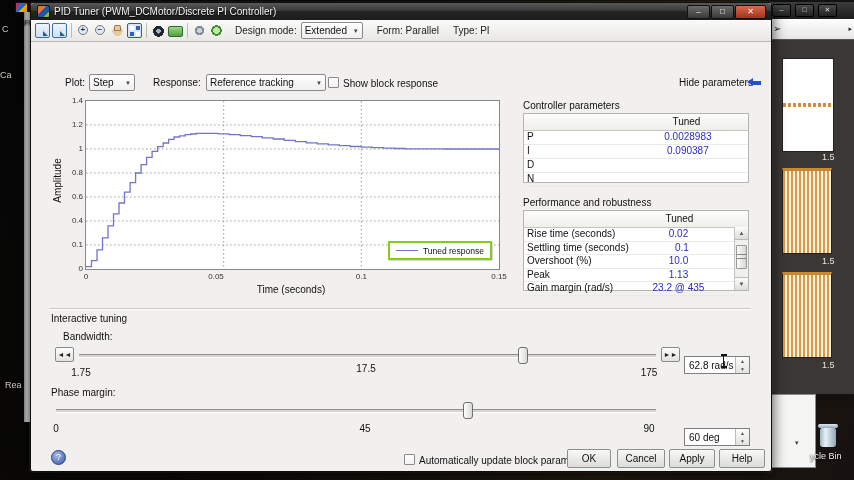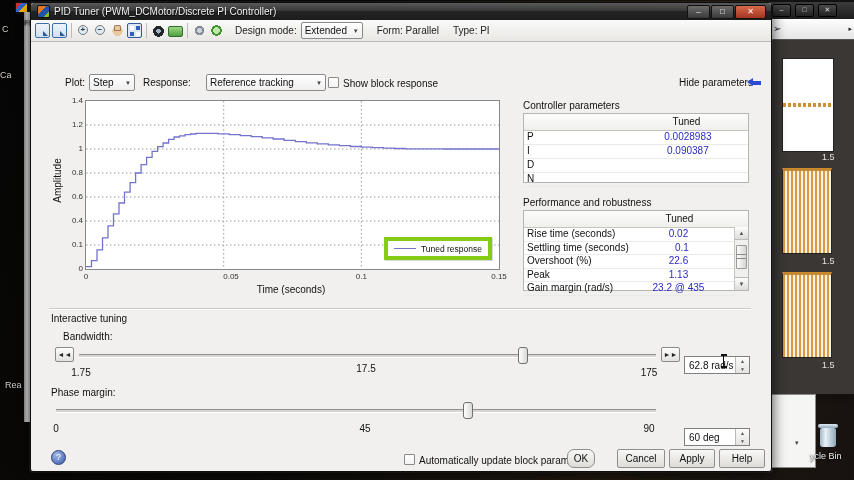--- a/index.html
+++ b/index.html
@@ -72,21 +72,21 @@
   
   #hide-params{color:#111;font-size:10px;}
   .arrow-left{position:relative;width:14px;height:9px;}
   .arrow-left .bar{position:absolute;left:5px;top:2.5px;width:9px;height:4px;background:#2b4bd7;}
   .arrow-left .tri{position:absolute;left:0;top:0;border-right:6px solid #2b4bd7;border-top:4.5px solid transparent;border-bottom:4.5px solid transparent;}
   
   #plotbox{left:54px;top:97px;width:413px;height:168px;background:#fff;border:1px solid #888;}
   #chart-svg{position:absolute;left:0;top:0;}
   .ytick{position:absolute;width:24px;text-align:right;font-size:8px;color:#333;left:-27px;}
   .xtick{position:absolute;width:30px;text-align:center;font-size:8px;color:#333;top:171px;}
-  #legend{position:absolute;right:7px;bottom:9px;height:15px;border:4px solid #84cc16;background:#fff;display:flex;align-items:center;padding:0 6px;gap:5px;box-shadow:1px 1px 0 rgba(0,0,0,.15);}
+  #legend{position:absolute;right:7px;bottom:9px;height:15px;border:2px solid #84cc16;background:#fff;display:flex;align-items:center;padding:0 6px;gap:5px;box-shadow:1px 1px 0 rgba(0,0,0,.15);}
   #legend .sample{width:22px;height:0;border-top:1.5px solid #7373cf;}
   #legend .ltxt{font-size:8.5px;color:#111;}
   .axis-label{font-size:10px;color:#111;text-align:center;}
   
   .tbl{position:absolute;box-sizing:border-box;border:1px solid #b5b5b2;background:#fff;}
   .tbl-head{height:16px;border-bottom:1px solid #c5c5c2;background:linear-gradient(#fcfcfa,#efefec);position:relative;}
   .tbl-head span{position:absolute;left:45%;right:0;text-align:center;font-size:10px;color:#111;top:2px;}
   .trow{display:flex;border-bottom:1px solid #eaeae7;}
   .trow .tname{flex:0 0 45%;font-size:10px;color:#111;padding-left:3px;white-space:nowrap;}
   .trow .tval{flex:1;text-align:center;font-size:10px;color:#2a2ac4;white-space:nowrap;}
@@ -188,21 +188,21 @@
         <div class="wbtn">□</div>
         <div class="wbtn close">✕</div>
       </div>
     </div>
 
     <span class="abs lbl" style="left:34px;top:74px;">Plot:</span>
     <div class="abs combo" style="left:58px;top:71px;width:46px;">
       <span>Step</span>
       <span class="arr">▼</span>
     </div>
-    <span class="abs lbl" style="left:112px;top:74px;">Response:</span>
+    <span class="abs lbl" style="left:122px;top:74px;">Response:</span>
     <div class="abs combo" style="left:175px;top:71px;width:120px;">
       <span>Reference tracking</span>
       <span class="arr">▼</span>
     </div>
     <div class="abs checkbox" style="left:297px;top:74px;"></div>
     <span class="abs lbl" style="left:312px;top:75px;">Show block response</span>
     <span class="abs lbl" id="hide-params" style="left:648px;top:74px;">Hide parameters</span>
     <div class="abs arrow-left" style="left:716px;top:75px;">
       <span class="tri"></span>
       <span class="bar"></span>
@@ -218,21 +218,21 @@
           <span class="ytick" style="top: 139px;">0.1</span>
           <span class="ytick" style="top: 115px;">0.4</span>
           <span class="ytick" style="top: 91px;">0.6</span>
           <span class="ytick" style="top: 67px;">0.8</span>
           <span class="ytick" style="top: 43px;">1</span>
           <span class="ytick" style="top: 19px;">1.2</span>
           <span class="ytick" style="top: -5px;">1.4</span>
         </div>
       <div id="xticks">
           <span class="xtick" style="left: -15px;">0</span>
-          <span class="xtick" style="left: 130px;">0.05</span>
+          <span class="xtick" style="left: 115px;">0.05</span>
           <span class="xtick" style="left: 260.333px;">0.1</span>
           <span class="xtick" style="left: 398px;">0.15</span>
         </div>
       <div id="legend">
         <div class="sample"></div>
         <span class="ltxt">Tuned response</span>
       </div>
     </div>
     <div class="abs axis-label" style="left:-34px;top:172px;width:120px;transform:rotate(-90deg);">Amplitude</div>
     <div class="abs axis-label" style="left:200px;top:281px;width:120px;">Time (seconds)</div>
@@ -271,21 +271,21 @@
           <div class="trow" style="height: 12.6px;">
             <span class="tname">Rise time (seconds)</span>
             <span class="tval">0.02</span>
           </div>
           <div class="trow" style="height: 12.6px;">
             <span class="tname">Settling time (seconds)</span>
             <span class="tval">0.1</span>
           </div>
           <div class="trow" style="height: 12.6px;">
             <span class="tname">Overshoot (%)</span>
-            <span class="tval">22.6</span>
+            <span class="tval">10.0</span>
           </div>
           <div class="trow" style="height: 12.6px;">
             <span class="tname">Peak</span>
             <span class="tval">1.13</span>
           </div>
           <div class="trow" style="height: 12.6px;">
             <span class="tname">Gain margin (rad/s)</span>
             <span class="tval">23.2 @ 435</span>
           </div>
         </div>
@@ -327,21 +327,21 @@
           <div>▼</div>
         </div>
     </div>
     <span class="slider-tick" style="left:10px;top:420px;">0</span>
     <span class="slider-tick" style="left:319px;top:420px;">45</span>
     <span class="slider-tick" style="left:603px;top:420px;">90</span>
 
     <div class="abs help-ico" style="left:20px;top:447px;">?</div>
     <div class="abs checkbox" style="left:373px;top:451px;"></div>
     <span class="abs lbl" style="left:388px;top:452px;">Automatically update block parameters</span>
-    <div class="abs btn" style="left:536px;top:446px;width:28px;border-radius:7px;">OK</div>
+    <div class="abs btn" style="left:536px;top:446px;width:44px;">OK</div>
     <div class="abs btn" style="left:586px;top:446px;width:48px;">Cancel</div>
     <div class="abs btn" style="left:638px;top:446px;width:46px;">Apply</div>
     <div class="abs btn" style="left:688px;top:446px;width:46px;">Help</div>
   </div>
 
   <div id="cursor" class="abs">
     <span class="h"></span>
     <span class="v"></span>
     <span class="h"></span>
   </div>

